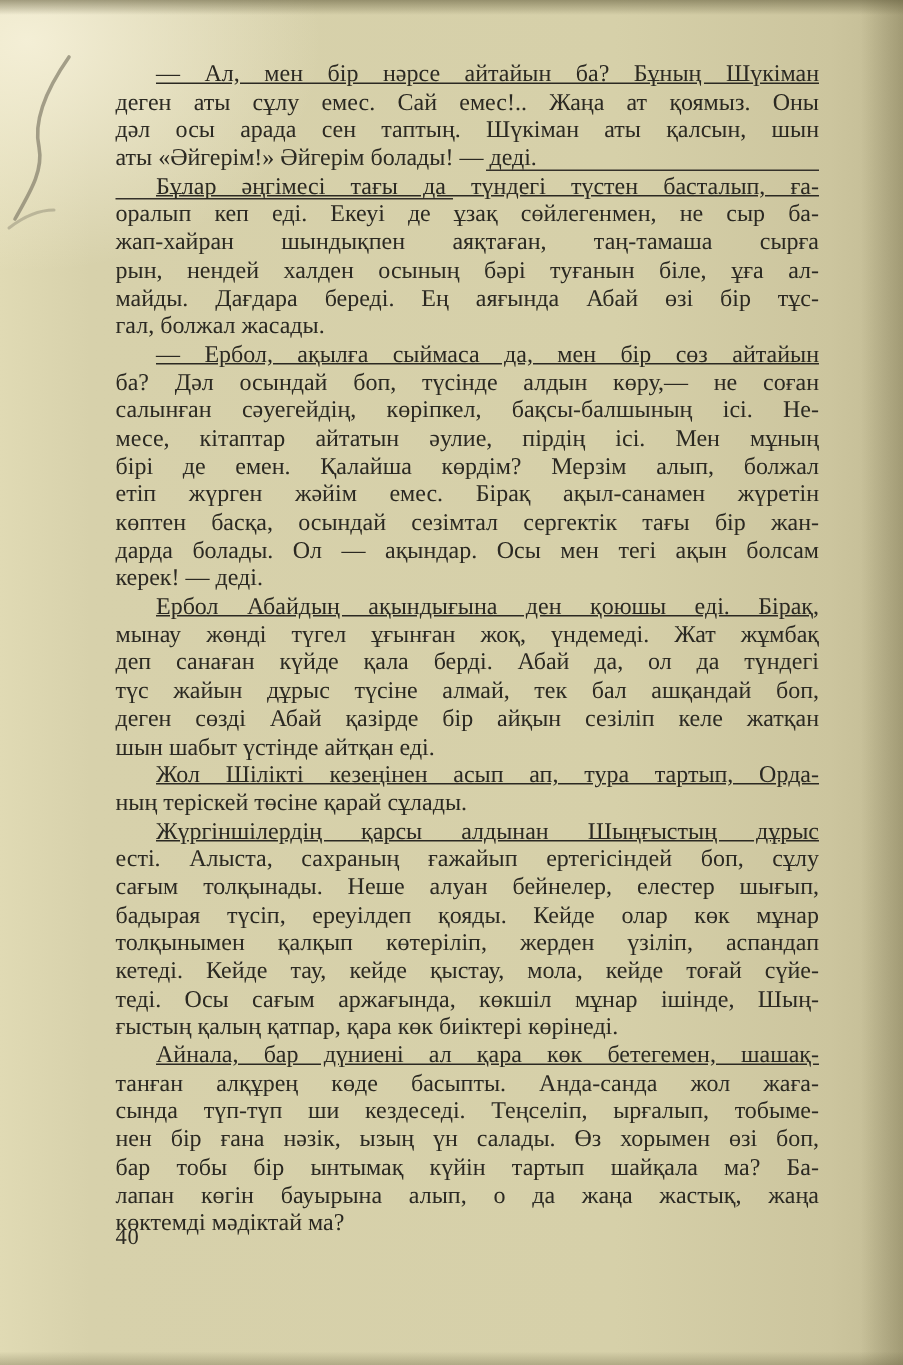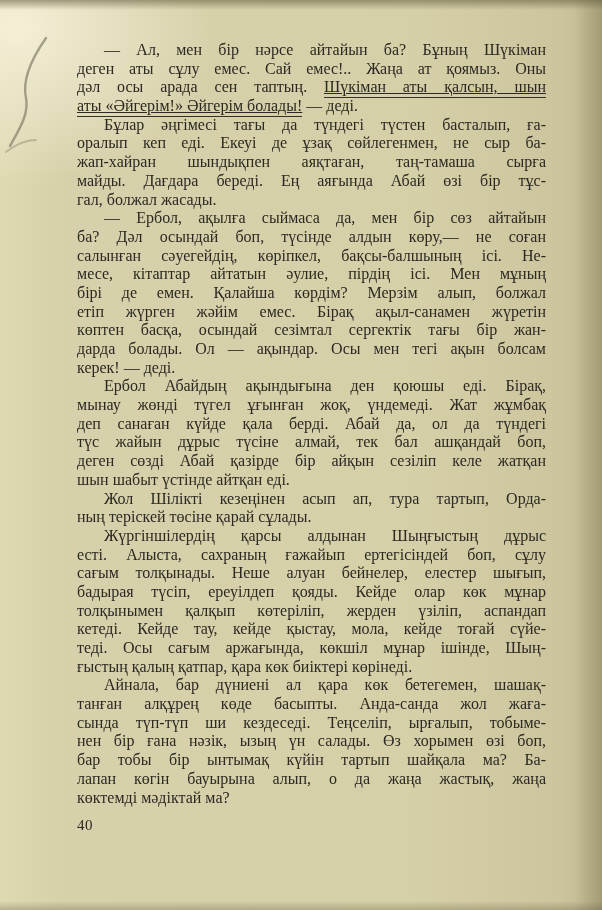--- a/index.html
+++ b/index.html
@@ -14,22 +14,22 @@
     font-family:"Liberation Serif","DejaVu Serif",serif;
     color:#2b2922;
   }
   .text-block{
     position:absolute;left:77px;top:41px;width:469px;
     font-size:16px;line-height:18.68px;
   }
   .para{margin:0;padding:0;}
   .line{text-align:justify;text-align-last:justify;}
   .line.last{text-align-last:left;}
-  .line.first{text-indent:27px;}
-  .u{border-bottom:1.6px solid #34312a;padding-bottom:2px;text-decoration:underline;}
+  .line.first{text-indent:27px;text-decoration:underline;}
+  .u{border-bottom:1.6px solid #34312a;padding-bottom:18px;}
   .page-number{
     position:absolute;left:77px;top:817px;
     font-size:15px;font-weight:normal;letter-spacing:.5px;
   }
   .pencil{position:absolute;left:0;top:18px;pointer-events:none;}
 </style>
 </head>
 <body>
 
 <div class="page">
@@ -43,20 +43,21 @@
       <div class="para">
         <div class="line first"><span>— Ал, мен бір нәрсе айтайын ба? Бұның Шүкіман</span></div>
         <div class="line"><span>деген аты сұлу емес. Сай емес!.. Жаңа ат қоямыз. Оны</span></div>
         <div class="line"><span>дәл осы арада сен таптың. </span><span class="u">Шүкіман аты қалсын, шын</span></div>
         <div class="line last"><span class="u">аты «Әйгерім!» Әйгерім болады!</span><span> — деді.</span></div>
       </div>
       <div class="para">
         <div class="line first"><span>Бұлар әңгімесі тағы да түндегі түстен басталып, ға-</span></div>
         <div class="line"><span>оралып кеп еді. Екеуі де ұзақ сөйлегенмен, не сыр ба-</span></div>
         <div class="line"><span>жап-хайран шындықпен аяқтаған, таң-тамаша сырға</span></div>
+        <div class="line"><span>рын, нендей халден осының бәрі туғанын біле, ұға ал-</span></div>
         <div class="line"><span>майды. Дағдара береді. Ең аяғында Абай өзі бір тұс-</span></div>
         <div class="line last"><span>гал, болжал жасады.</span></div>
       </div>
       <div class="para">
         <div class="line first"><span>— Ербол, ақылға сыймаса да, мен бір сөз айтайын</span></div>
         <div class="line"><span>ба? Дәл осындай боп, түсінде алдын көру,— не соған</span></div>
         <div class="line"><span>салынған сәуегейдің, көріпкел, бақсы-балшының ісі. Не-</span></div>
         <div class="line"><span>месе, кітаптар айтатын әулие, пірдің ісі. Мен мұның</span></div>
         <div class="line"><span>бірі де емен. Қалайша көрдім? Мерзім алып, болжал</span></div>
         <div class="line"><span>етіп жүрген жәйім емес. Бірақ ақыл-санамен жүретін</span></div>

